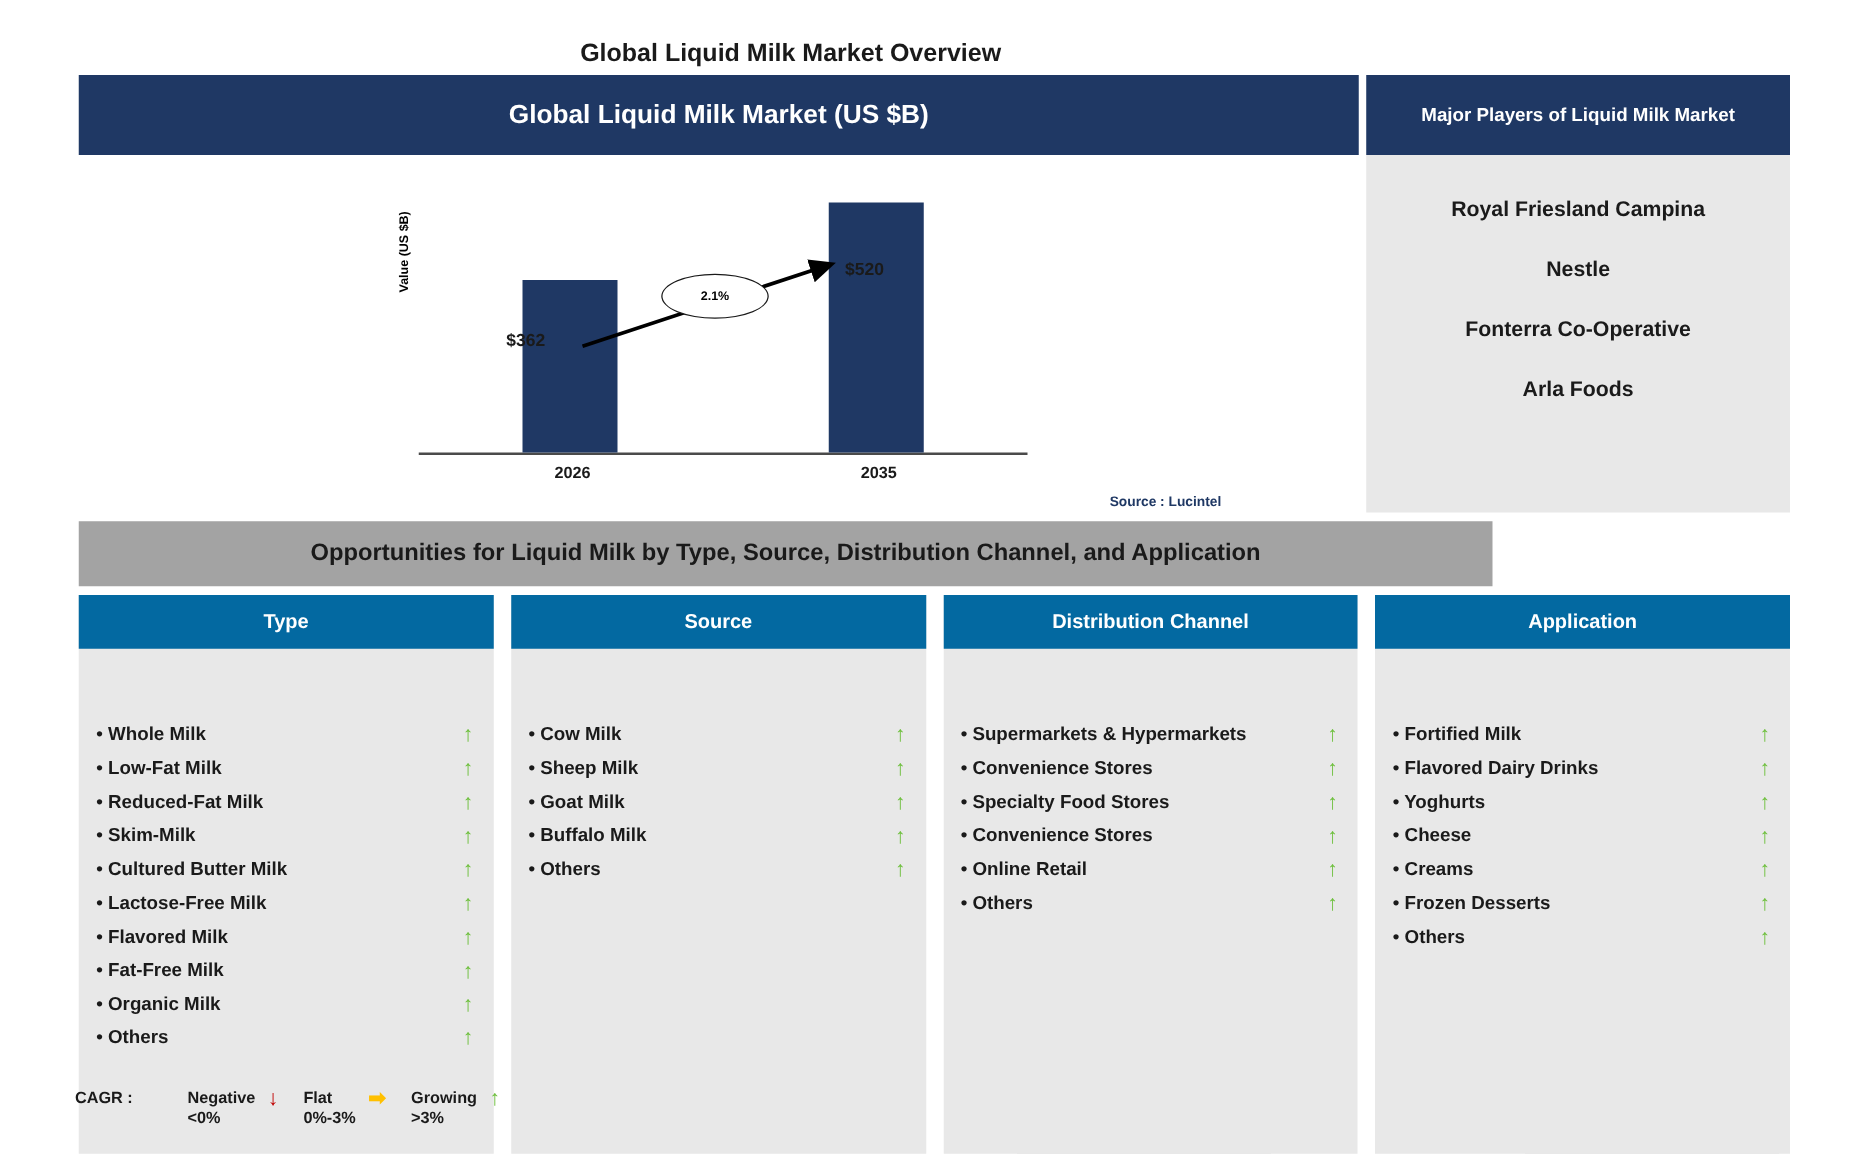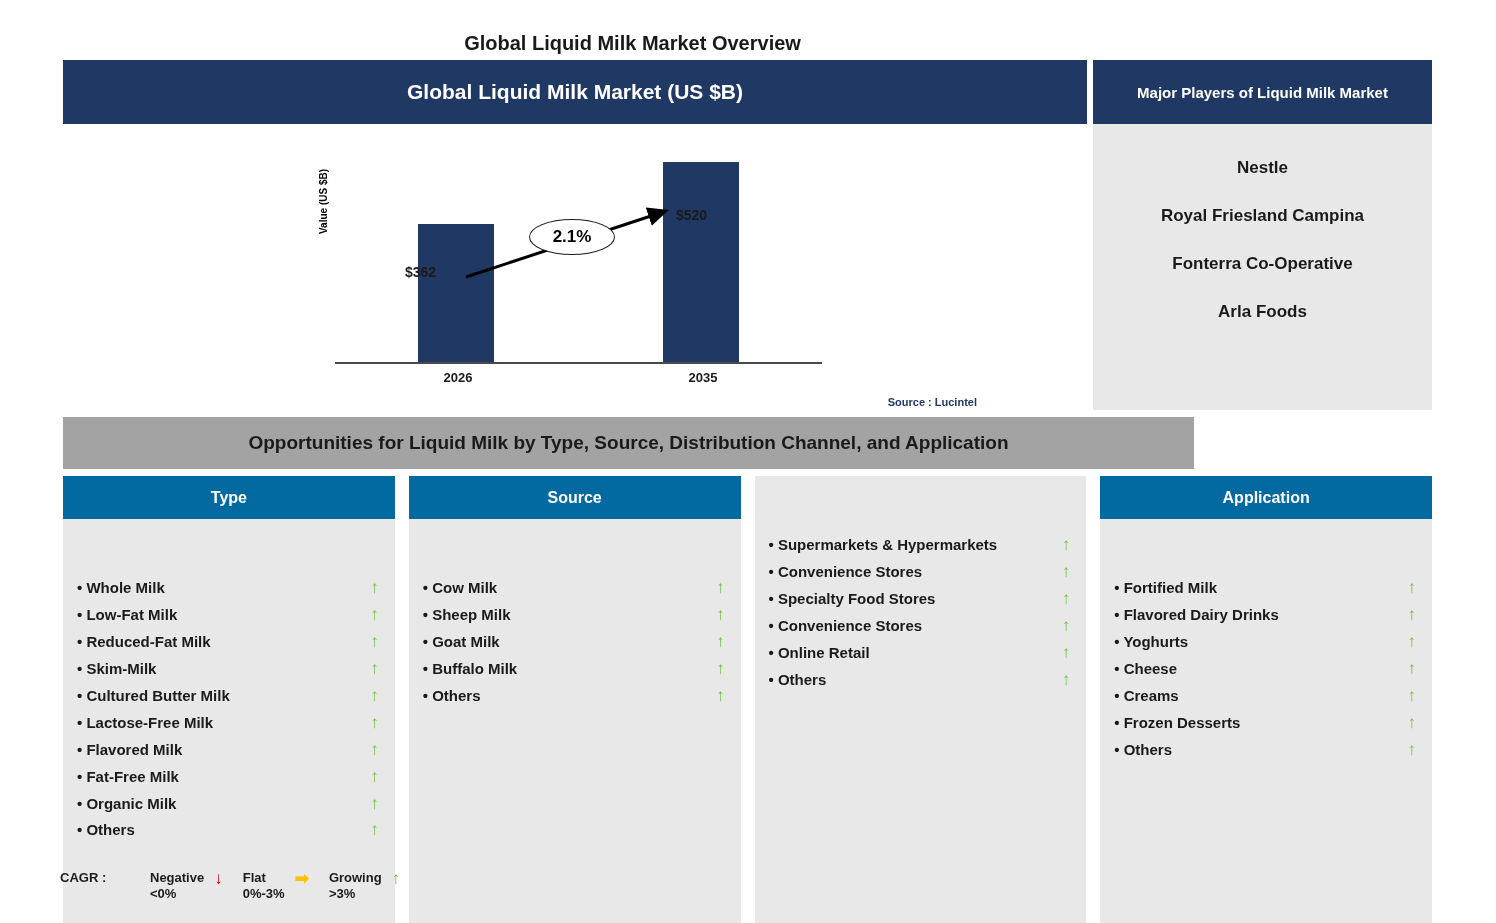--- a/index.html
+++ b/index.html
@@ -104,21 +104,21 @@
     left: 466px;
     top: 95px;
     width: 84px;
     height: 34px;
     border: 1.5px solid #1a1a1a;
     border-radius: 50%;
     background: #ffffff;
     display: flex;
     align-items: center;
     justify-content: center;
-    font-size: 17px;
+    font-size: 10px;
     font-weight: bold;
     z-index: 4;
   }
   .arrow-svg {
     position: absolute;
     left: 0;
     top: 0;
     width: 1024px;
     height: 286px;
     pointer-events: none;
@@ -287,22 +287,22 @@
 
     <div class="cagr-bubble">2.1%</div>
 
     <div class="source-note">Source : Lucintel</div>
   </div>
 </div>
 
 <div class="players-panel">
   <div class="players-header">Major Players of Liquid Milk Market</div>
   <div class="players-list">
+    <div class="player-item">Royal Friesland Campina</div>
     <div class="player-item">Nestle</div>
-    <div class="player-item">Royal Friesland Campina</div>
     <div class="player-item">Fonterra Co-Operative</div>
     <div class="player-item">Arla Foods</div>
   </div>
 </div>
 
 <div class="opps-band">Opportunities for Liquid Milk by Type, Source, Distribution Channel, and Application</div>
 
 <div class="cols">
 
   <div class="col">
@@ -371,20 +371,21 @@
           <span class="opp-arrow">↑</span>
         </div>
       <div class="opp-row">
           <span class="opp-label">• Others</span>
           <span class="opp-arrow">↑</span>
         </div>
     </div>
   </div>
 
   <div class="col">
+    <div class="col-header">Distribution Channel</div>
     <div class="col-body">
       <div class="opp-row">
           <span class="opp-label">• Supermarkets &amp; Hypermarkets</span>
           <span class="opp-arrow">↑</span>
         </div>
       <div class="opp-row">
           <span class="opp-label">• Convenience Stores</span>
           <span class="opp-arrow">↑</span>
         </div>
       <div class="opp-row">

